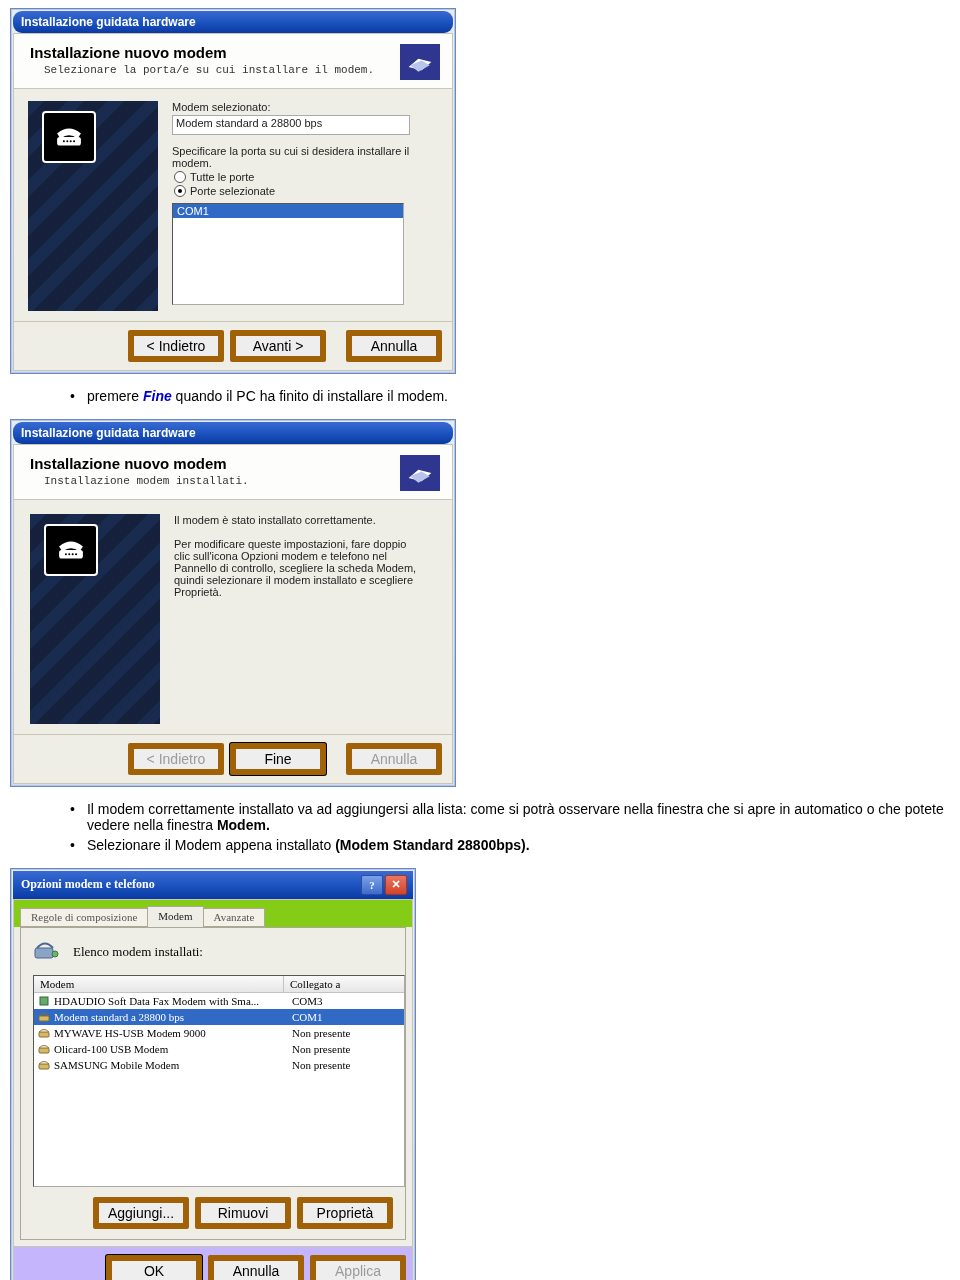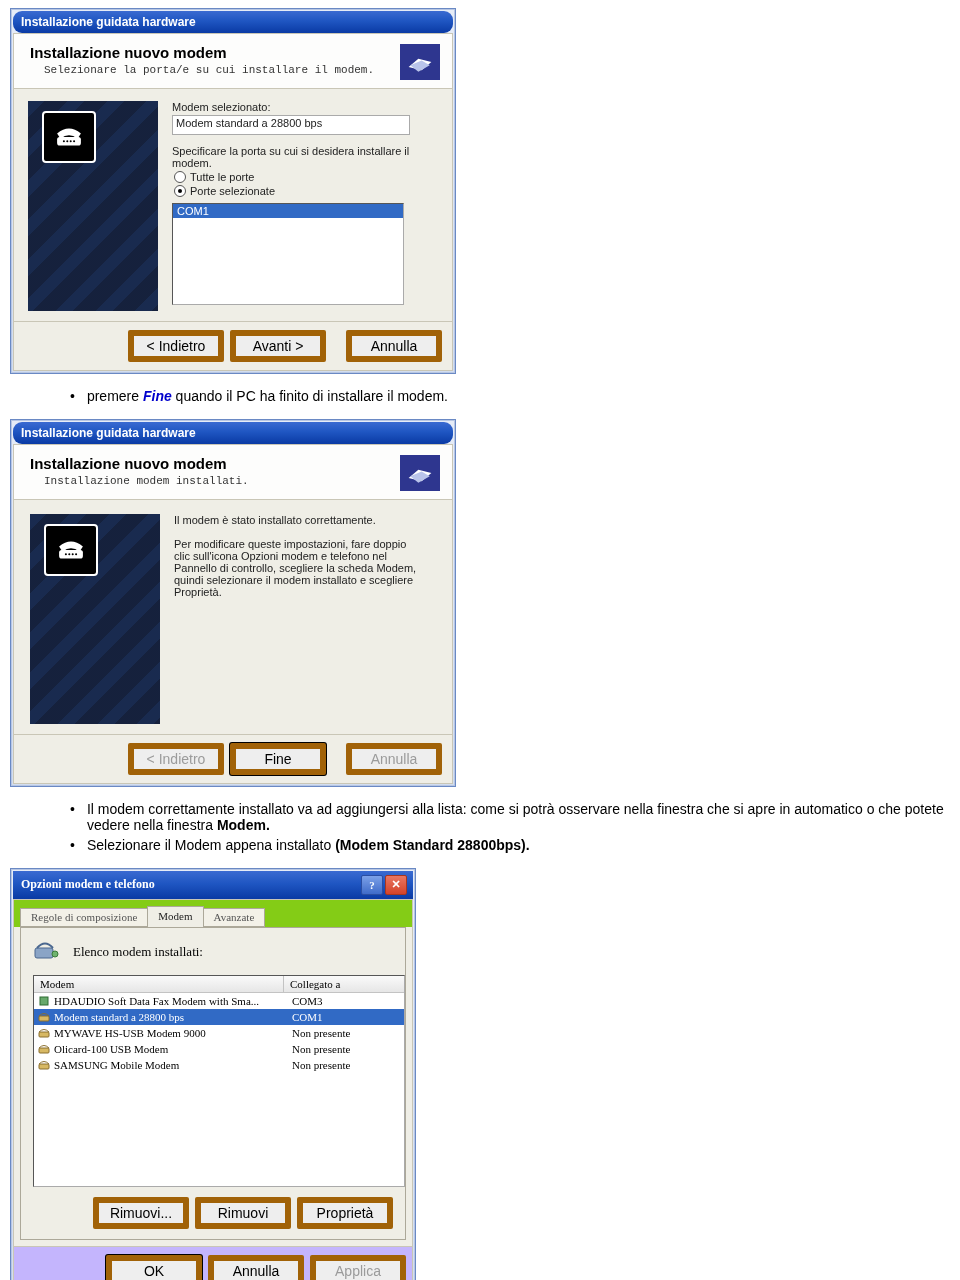--- a/index.html
+++ b/index.html
@@ -358,21 +358,21 @@
                     <rect x="1" y="5" width="10" height="5" rx="1" fill="#d7b863" stroke="#8a6e2e"></rect>
                     <path d="M1 5 Q6 0 11 5" stroke="#8a6e2e" fill="none"></path>
                   </svg></span>
                 <span>SAMSUNG Mobile Modem</span>
               </div>
               <div class="td2">Non presente</div>
             </div>
           </div>
       </div>
       <div class="page-btnrow">
-        <span class="btn">Rimuovi...</span>
+        <span class="btn">Aggiungi...</span>
         <span class="btn">Rimuovi</span>
         <span class="btn">Proprietà</span>
       </div>
     </div>
     <div class="dlg-btnrow">
       <span class="btn btn-default">OK</span>
       <span class="btn">Annulla</span>
       <span class="btn-disabled">Applica</span>
     </div>
   </div>

